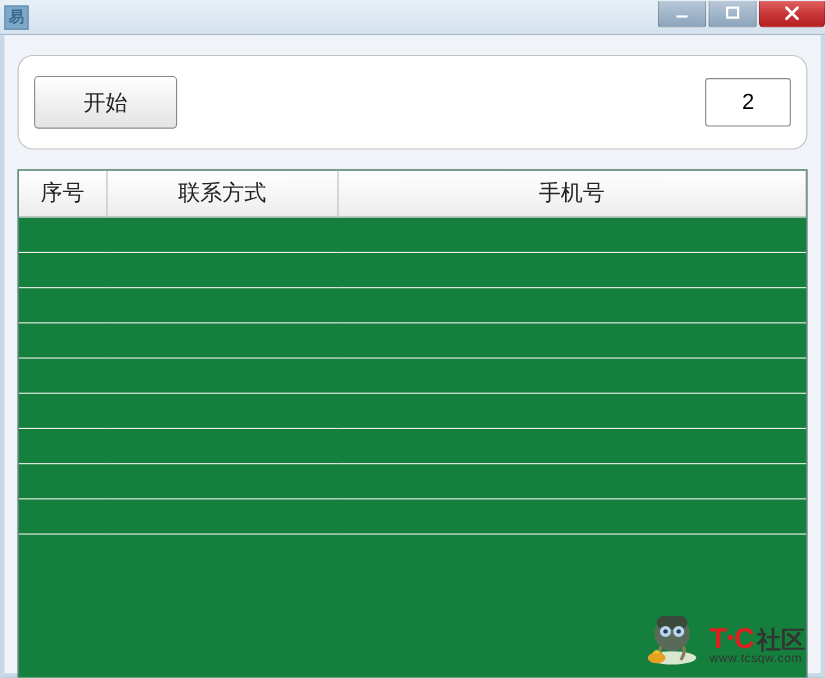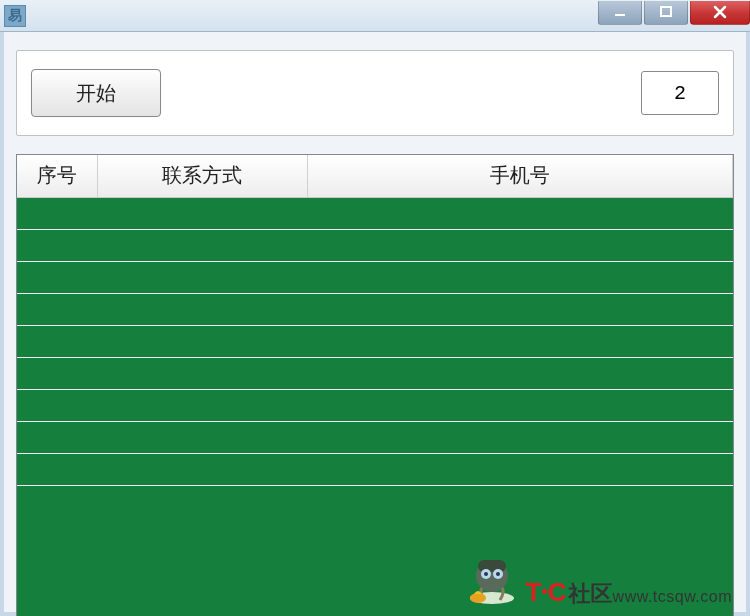--- a/index.html
+++ b/index.html
@@ -69,27 +69,26 @@
       padding: 18px 12px 12px 12px;
       background: #f0f4f8;
       height: calc(100% - 32px);
       border-left: 4px solid #c8d8e8;
       border-right: 4px solid #c8d8e8;
       border-bottom: 4px solid #c8d8e8;
     }
     .toolbar-panel {
       background: #fff;
       border: 1px solid #c0c0c0;
-      border-radius: 2px;
+      border-radius: 14px;
       padding: 18px 14px;
       margin-bottom: 18px;
       display: flex;
       align-items: center;
       gap: 28px;
-      font-family: Liberation Mono, monospace;
     }
     .btn {
       min-width: 130px;
       height: 48px;
       background: linear-gradient(to bottom, #ffffff 0%, #f0f0f0 50%, #e4e4e4 100%);
       border: 1px solid #888;
       border-radius: 4px;
       font-size: 20px;
       color: #222;
       cursor: pointer;
@@ -141,35 +140,35 @@
       align-items: flex-end;
       gap: 6px;
       pointer-events: none;
     }
     .wm-mascot {
       width: 56px;
       height: 56px;
     }
     .wm-text {
       display: flex;
-      flex-direction: row;
-      align-items: flex-end;
+      flex-direction: column;
+      align-items: flex-start;
       line-height: 1.05;
     }
     .wm-brand {
       font-size: 26px;
       font-weight: bold;
       font-family: "Arial Black", sans-serif;
     }
     .wm-brand .t { color: #e02020; }
     .wm-brand .paw { color: #e02020; font-size: 18px; vertical-align: 4px; }
     .wm-brand .c { color: #e02020; }
     .wm-brand .cn { color: #333; font-size: 22px; margin-left: 2px; }
     .wm-url {
-      font-size: 16px;
+      font-size: 11px;
       color: #333;
       letter-spacing: 0.5px;
     }
   </style>
 </head>
 <body>
 
 <div class="titlebar">
   <div class="titlebar-left">
     <div class="app-icon">易</div>

